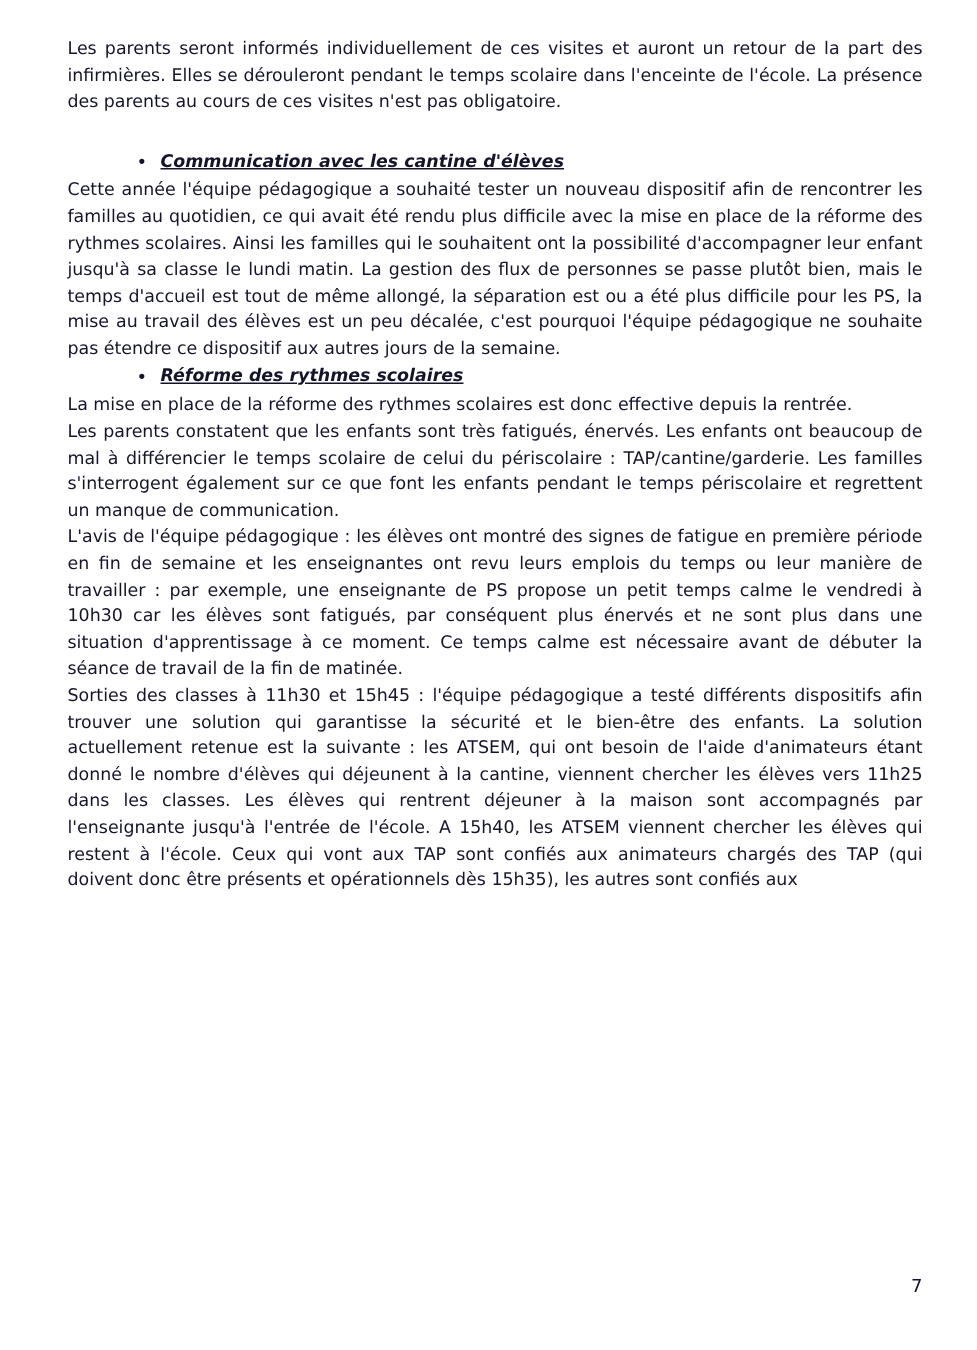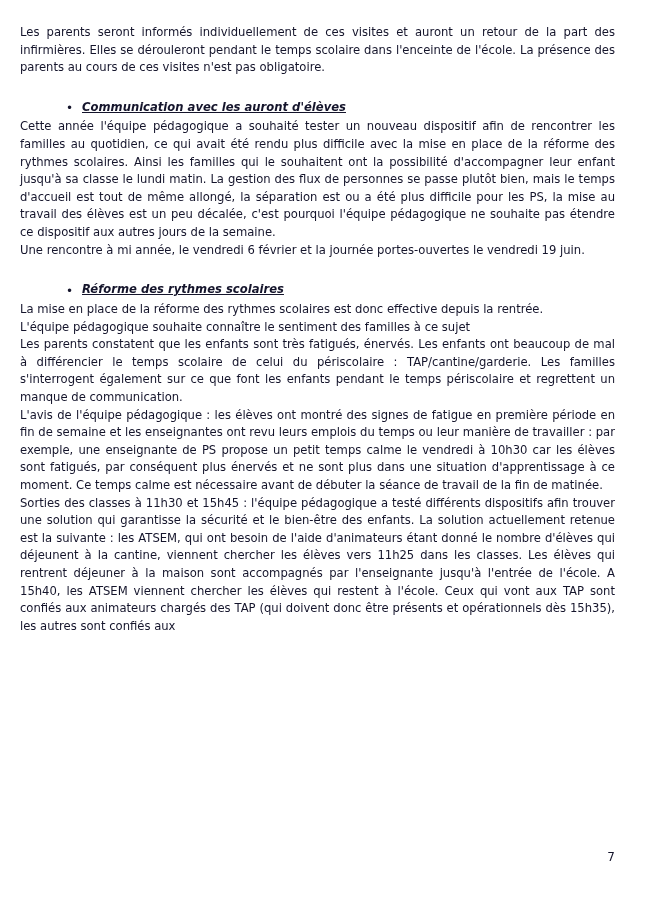--- a/index.html
+++ b/index.html
@@ -11,21 +11,21 @@
     width: 651px;
     height: 900px;
     font-family: "DejaVu Sans", sans-serif;
     color: #1a1a2e;
   }
   .page {
     position: relative;
     width: 651px;
     height: 900px;
     box-sizing: border-box;
-    padding: 24px 36px 20px 20px;
+    padding: 24px 36px 20px 45px;
     background: #ffffff;
   }
   .doc {
     font-size: 11.6px;
     line-height: 1.52;
     text-align: justify;
     color: #14142b;
   }
   p.para {
     margin: 0 0 0 0;
@@ -64,33 +64,31 @@
 </head>
 <body>
 
 <div class="page">
   <div class="doc">
 
     <p class="para gap-lg">Les parents seront informés individuellement de ces visites et auront un retour de la part des infirmières. Elles se dérouleront pendant le temps scolaire dans l'enceinte de l'école. La présence des parents au cours de ces visites n'est pas obligatoire.</p>
 
     <div class="bullet-line">
       <span class="dot">•</span>
-      <span class="heading">Communication avec les auront d'élèves</span>
+      <span class="heading">Communication avec les cantine d'élèves</span>
     </div>
 
     <p class="para">Cette année l'équipe pédagogique a souhaité tester un nouveau dispositif afin de rencontrer les familles au quotidien, ce qui avait été rendu plus difficile avec la mise en place de la réforme des rythmes scolaires. Ainsi les familles qui le souhaitent ont la possibilité d'accompagner leur enfant jusqu'à sa classe le lundi matin. La gestion des flux de personnes se passe plutôt bien, mais le temps d'accueil est tout de même allongé, la séparation est ou a été plus difficile pour les PS, la mise au travail des élèves est un peu décalée, c'est pourquoi l'équipe pédagogique ne souhaite pas étendre ce dispositif aux autres jours de la semaine.</p>
-    <p class="para gap-lg">Une rencontre à mi année, le vendredi 6 février et la journée portes-ouvertes le vendredi 19 juin.</p>
 
     <div class="bullet-line">
       <span class="dot">•</span>
       <span class="heading">Réforme des rythmes scolaires</span>
     </div>
 
     <p class="para">La mise en place de la réforme des rythmes scolaires est donc effective depuis la rentrée.</p>
-    <p class="para">L'équipe pédagogique souhaite connaître le sentiment des familles à ce sujet</p>
     <p class="para">Les parents constatent que les enfants sont très fatigués, énervés. Les enfants ont beaucoup de mal à différencier le temps scolaire de celui du périscolaire : TAP/cantine/garderie. Les familles s'interrogent également sur ce que font les enfants pendant le temps périscolaire et regrettent un manque de communication.</p>
     <p class="para">L'avis de l'équipe pédagogique : les élèves ont montré des signes de fatigue en première période en fin de semaine et les enseignantes ont revu leurs emplois du temps ou leur manière de travailler : par exemple, une enseignante de PS propose un petit temps calme le vendredi à 10h30 car les élèves sont fatigués, par conséquent plus énervés et ne sont plus dans une situation d'apprentissage à ce moment. Ce temps calme est nécessaire avant de débuter la séance de travail de la fin de matinée.</p>
     <p class="para">Sorties des classes à 11h30 et 15h45 : l'équipe pédagogique a testé différents dispositifs afin trouver une solution qui garantisse la sécurité et le bien-être des enfants. La solution actuellement retenue est la suivante : les ATSEM, qui ont besoin de l'aide d'animateurs étant donné le nombre d'élèves qui déjeunent à la cantine, viennent chercher les élèves vers 11h25 dans les classes. Les élèves qui rentrent déjeuner à la maison sont accompagnés par l'enseignante jusqu'à l'entrée de l'école. A 15h40, les ATSEM viennent chercher les élèves qui restent à l'école. Ceux qui vont aux TAP sont confiés aux animateurs chargés des TAP (qui doivent donc être présents et opérationnels dès 15h35), les autres sont confiés aux</p>
 
   </div>
 
   <div class="page-number">7</div>
 </div>
 
 </body></html>

